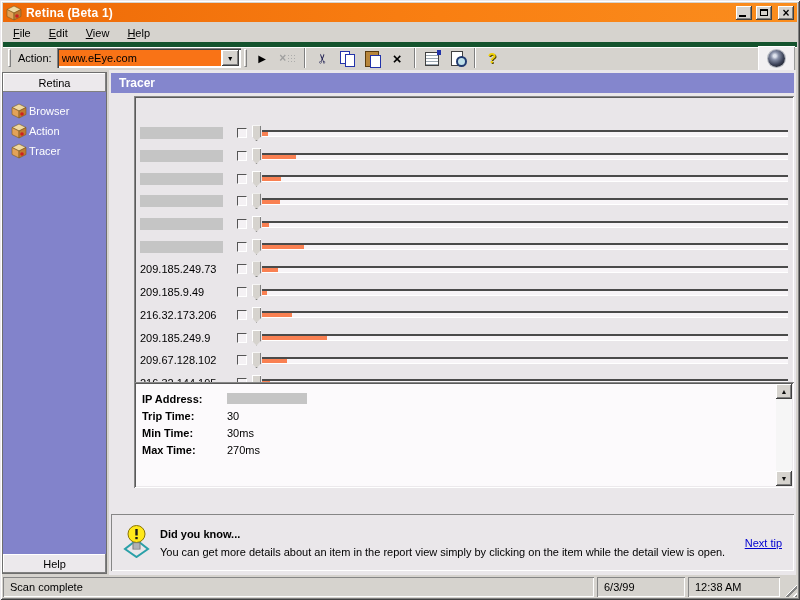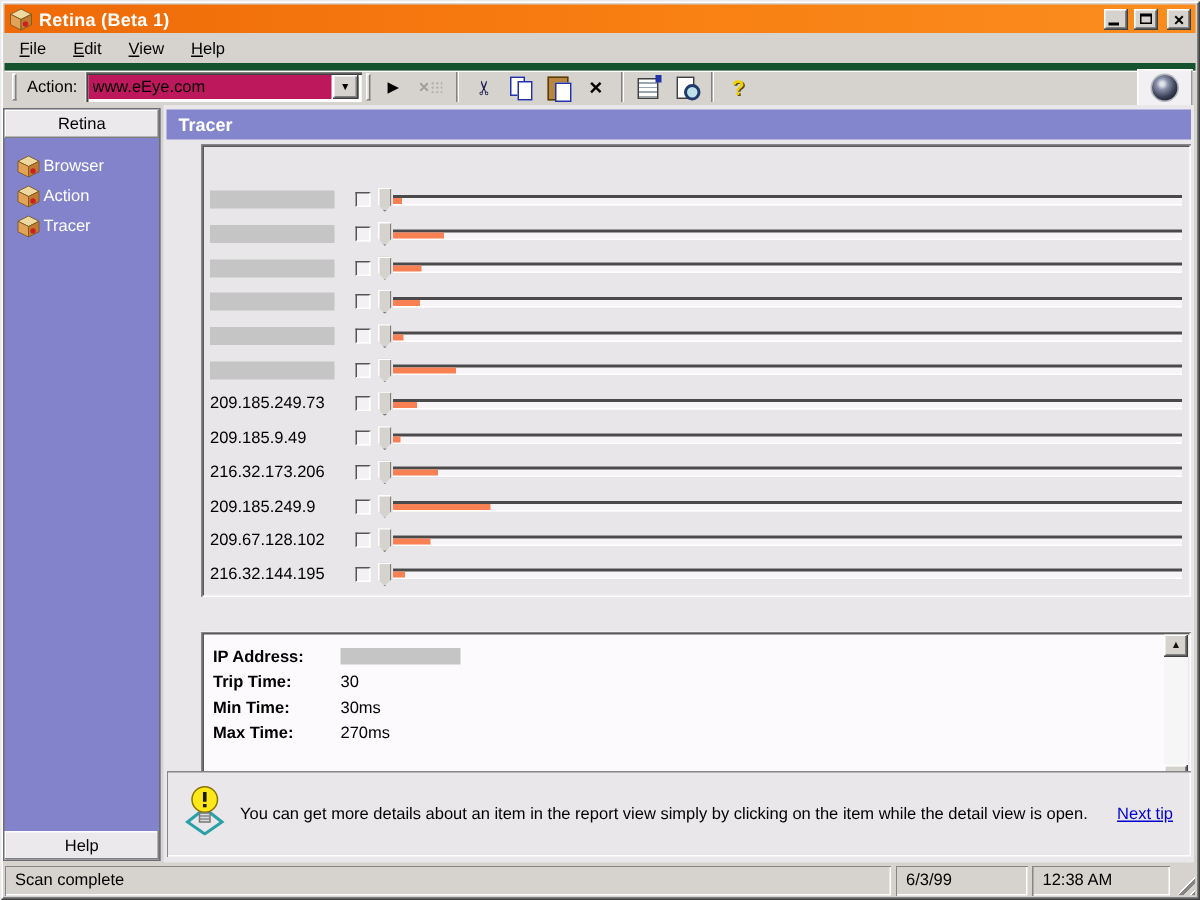--- a/index.html
+++ b/index.html
@@ -24,21 +24,21 @@
   .menubar{position:absolute;left:3px;top:24px;right:3px;height:17px;display:flex;align-items:center;padding-left:1px;}
   .menu-item{font-size:11px;padding:2px 9px;color:#000;}
   
   .toolbar{position:absolute;left:3px;top:42px;right:3px;height:27px;border-top:5px solid #14532d;
     box-shadow:inset 0 1px 0 #fff;display:flex;align-items:center;padding:0 2px;}
   .grip{width:3px;height:18px;border:1px solid;border-color:#fff #808080 #808080 #fff;margin:0 3px;}
   .action-label{font-size:11px;margin:0 5px 0 4px;}
   .combo{position:relative;width:184px;height:20px;background:#fff;
     box-shadow:inset 1px 1px 0 #808080,inset 2px 2px 0 #404040,inset -1px -1px 0 #fff;}
   .combo input{position:absolute;left:2px;top:2px;bottom:2px;right:20px;border:none;outline:none;
-    font-size:11px;padding:0 3px;background:#be185d;}
+    font-size:11px;padding:0 3px;background:#f97316;}
   .combo .drop{position:absolute;right:2px;top:2px;bottom:2px;width:17px;background:#d6d3ce;
     box-shadow:inset -1px -1px 0 #404040,inset 1px 1px 0 #fff,inset -2px -2px 0 #808080;
     display:flex;align-items:center;justify-content:center;font-size:7px;color:#000;}
   .tb-btn{width:25px;height:22px;display:flex;align-items:center;justify-content:center;}
   .tb-btn.disabled{opacity:.9;}
   .tb-sep{width:2px;height:20px;border-left:1px solid #808080;border-right:1px solid #fff;margin:0 4px;}
   .ic{width:19px;height:17px;display:inline-flex;align-items:center;justify-content:center;
     font-size:12px;color:#000;position:relative;}
   .play-icon{font-size:10px;}
   .stop-icon::before{content:"×";color:#9b9b9b;font-weight:bold;font-size:12px;margin-right:1px;}
@@ -86,21 +86,21 @@
   .redact{width:83px;height:12px;background:#c5c5c5;}
   .trace-check{width:10px;height:10px;background:#f4f1f4;flex:none;
     border-top:1px solid #555;border-left:1px solid #555;border-right:1px solid #fff;border-bottom:1px solid #fff;margin-right:5px;}
   .trace-handle{width:9px;height:16px;background:#d6d3ce;flex:none;margin-right:1px;
     clip-path:polygon(0 0,100% 0,100% 70%,50% 100%,0 70%);
     box-shadow:inset 1px 1px 0 #fff,inset -1px -1px 0 #808080;}
   .trace-track{flex:1;height:7px;border-top:2px solid #4a4a4a;background:#f7f4f7;
     box-shadow:inset 0 -1px 0 #fff;position:relative;}
   .trace-bar{position:absolute;left:0;top:0;height:4px;background:#f98052;}
   
-  .details-panel{position:absolute;left:2px;right:2px;top:351px;height:106px;background:#fcfafc;padding:8px 23px 0 8px;}
+  .details-panel{position:absolute;left:2px;right:2px;top:312px;height:106px;background:#fcfafc;padding:8px 23px 0 8px;}
   .detail-row{display:flex;height:17.2px;align-items:center;font-size:11px;}
   .detail-label{width:85px;font-weight:bold;}
   .detail-redact{width:80px;height:11px;background:#c5c5c5;}
   .vscroll{position:absolute;top:2px;right:2px;bottom:2px;width:16px;background:#f6f6f6;
     display:flex;flex-direction:column;justify-content:space-between;}
   .scroll-btn{height:15px;width:100%;background:#d6d3ce;
     box-shadow:inset -1px -1px 0 #404040,inset 1px 1px 0 #fff,inset -2px -2px 0 #808080;
     display:flex;align-items:center;justify-content:center;font-size:7px;color:#111;}
   
   .tip-panel{position:absolute;left:2px;right:2px;top:444px;height:57px;background:#eae7ea;
@@ -389,20 +389,21 @@
           <polygon points="13.5,16 25,25 13.5,33 2,25" fill="none" stroke="#2aa0a8" stroke-width="2"></polygon>
           <circle cx="13.5" cy="10" r="8.5" fill="#ffe81a" stroke="#8a7400"></circle>
           <rect x="12.3" y="5" width="2.4" height="6.5" fill="#1a1a1a"></rect>
           <rect x="12.3" y="13" width="2.4" height="2.2" fill="#1a1a1a"></rect>
           <rect x="10" y="19" width="7" height="6" fill="#d7dbe2" stroke="#777"></rect>
           <line x1="10" y1="21" x2="17" y2="21" stroke="#888"></line>
           <line x1="10" y1="23" x2="17" y2="23" stroke="#888"></line>
         </svg>
       </span>
       <span class="tip-texts">
+        <div class="tip-title">Did you know...</div>
         <div class="tip-body">You can get more details about an item in the report view simply by clicking on the item while the detail view is open.</div>
       </span>
       <a class="tip-link" href="#">Next tip</a>
     </div>
   </div>
 
   <div class="statusbar">
     <div class="sb-panel sb-status">Scan complete</div>
     <div class="sb-panel sb-date">6/3/99</div>
     <div class="sb-panel sb-time">12:38 AM</div>

